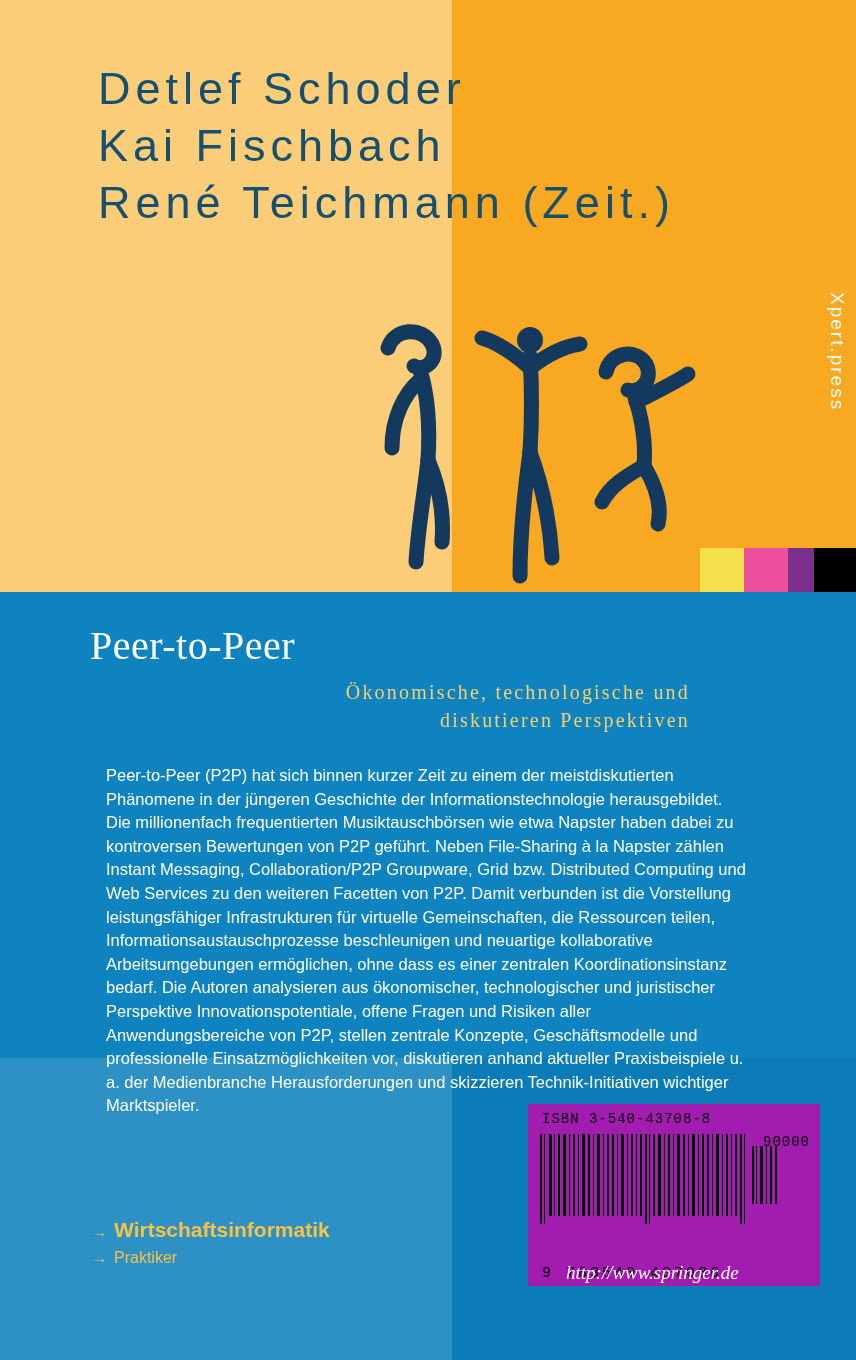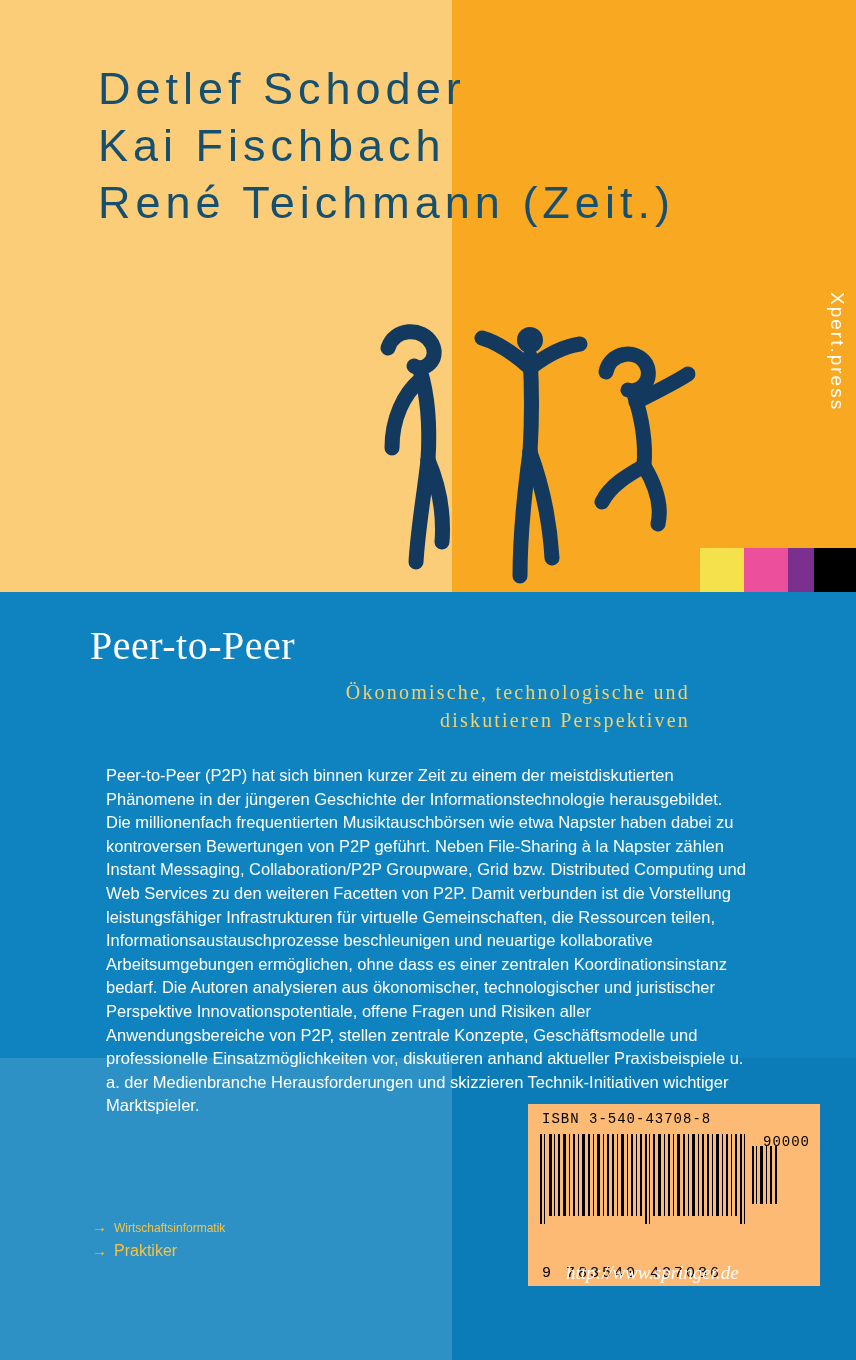--- a/index.html
+++ b/index.html
@@ -136,31 +136,31 @@
     color: #f6c344;
     font-family: "Liberation Sans", sans-serif;
   }
   .aud-row {
     display: flex;
     align-items: baseline;
     gap: 7px;
     margin-bottom: 7px;
   }
   .aud-arrow { font-size: 15px; }
-  .aud-major { font-size: 12px; font-weight: normal; }
+  .aud-major { font-size: 21px; font-weight: bold; }
   .aud-minor { font-size: 16px; }
 
   
   .barcode-box {
     position: absolute;
     left: 528px;
     top: 1104px;
     width: 262px;
     height: 152px;
-    background: #fdba74;
+    background: #a21caf;
     padding: 15px;
   }
   .isbn-line {
     position: absolute;
     left: 14px;
     top: 7px;
     font-family: "Liberation Mono", monospace;
     font-size: 14px;
     letter-spacing: 1px;
     color: #000;

